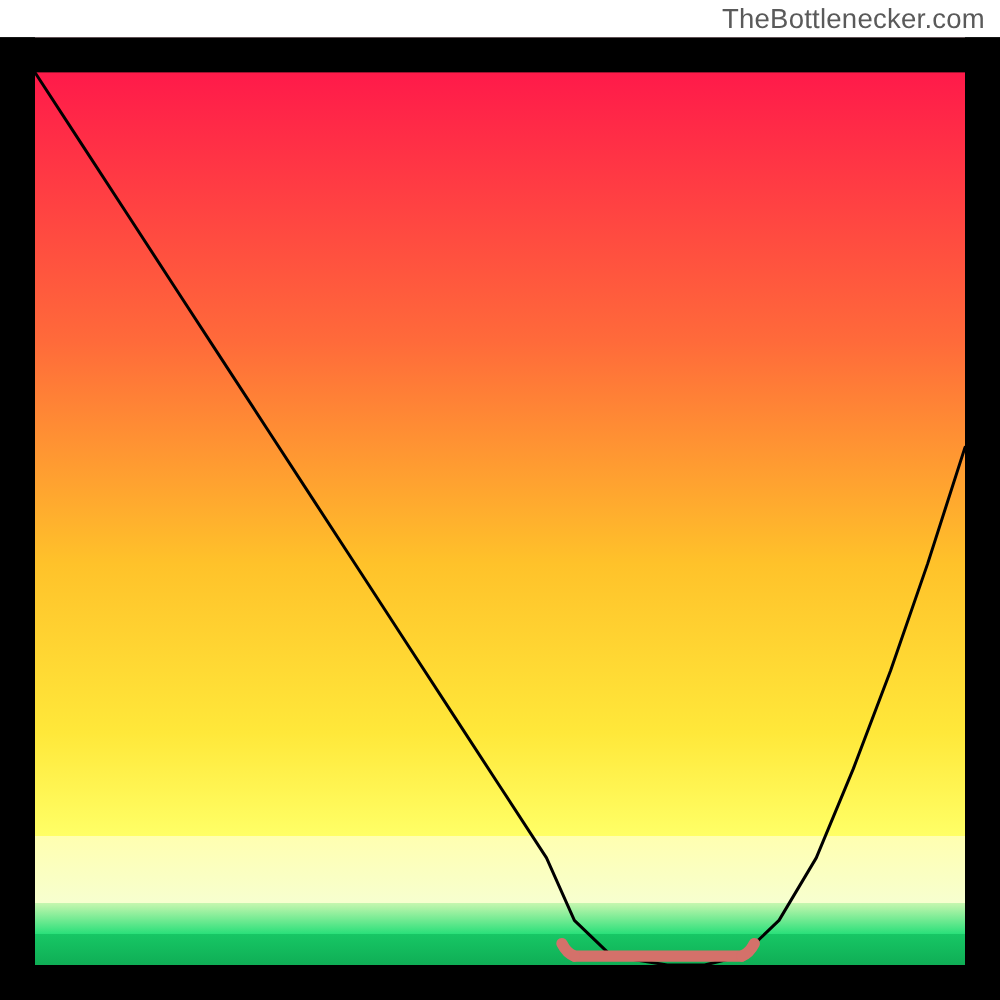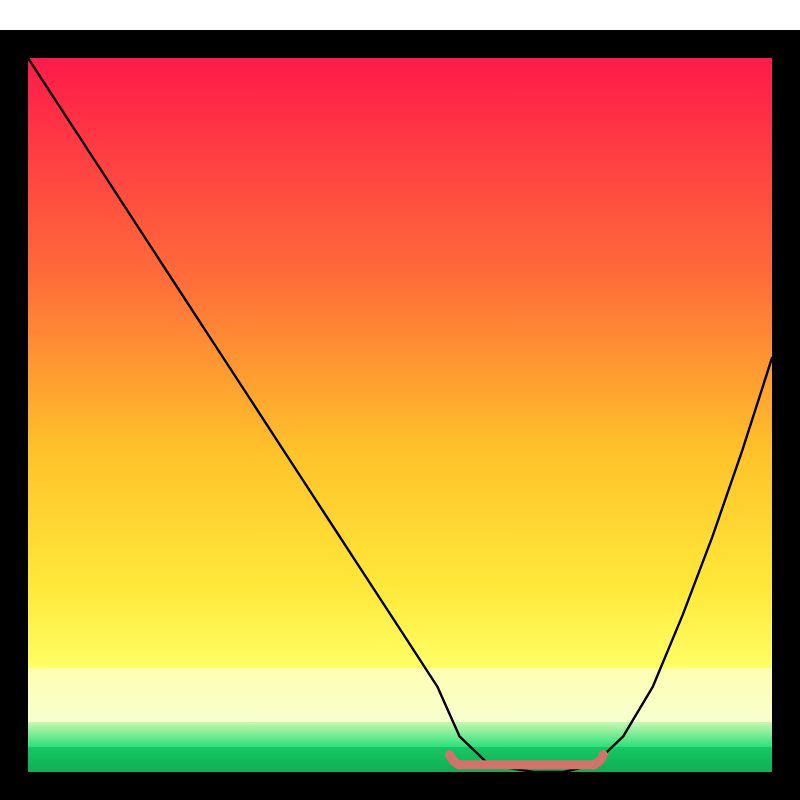--- a/index.html
+++ b/index.html
@@ -28,20 +28,21 @@
   svg {
     position: absolute;
     top: 0;
     left: 0;
   }
 </style>
 </head>
 <body>
 
 <div class="frame">
+  <div class="attribution">TheBottlenecker.com</div>
   <svg id="chart-svg" width="800" height="800" viewBox="0 0 800 800">
       <defs>
         <linearGradient id="bg-grad" x1="0" y1="0" x2="0" y2="1">
           <stop offset="0%" stop-color="#ff1a4a"></stop>
           <stop offset="30%" stop-color="#ff6a3a"></stop>
           <stop offset="55.00000000000001%" stop-color="#ffc22a"></stop>
           <stop offset="74%" stop-color="#ffe83a"></stop>
           <stop offset="74%" stop-color="#ffe83a"></stop>
           <stop offset="85.5%" stop-color="#ffff66"></stop>
           <stop offset="85.5%" stop-color="#ffffb0"></stop>

